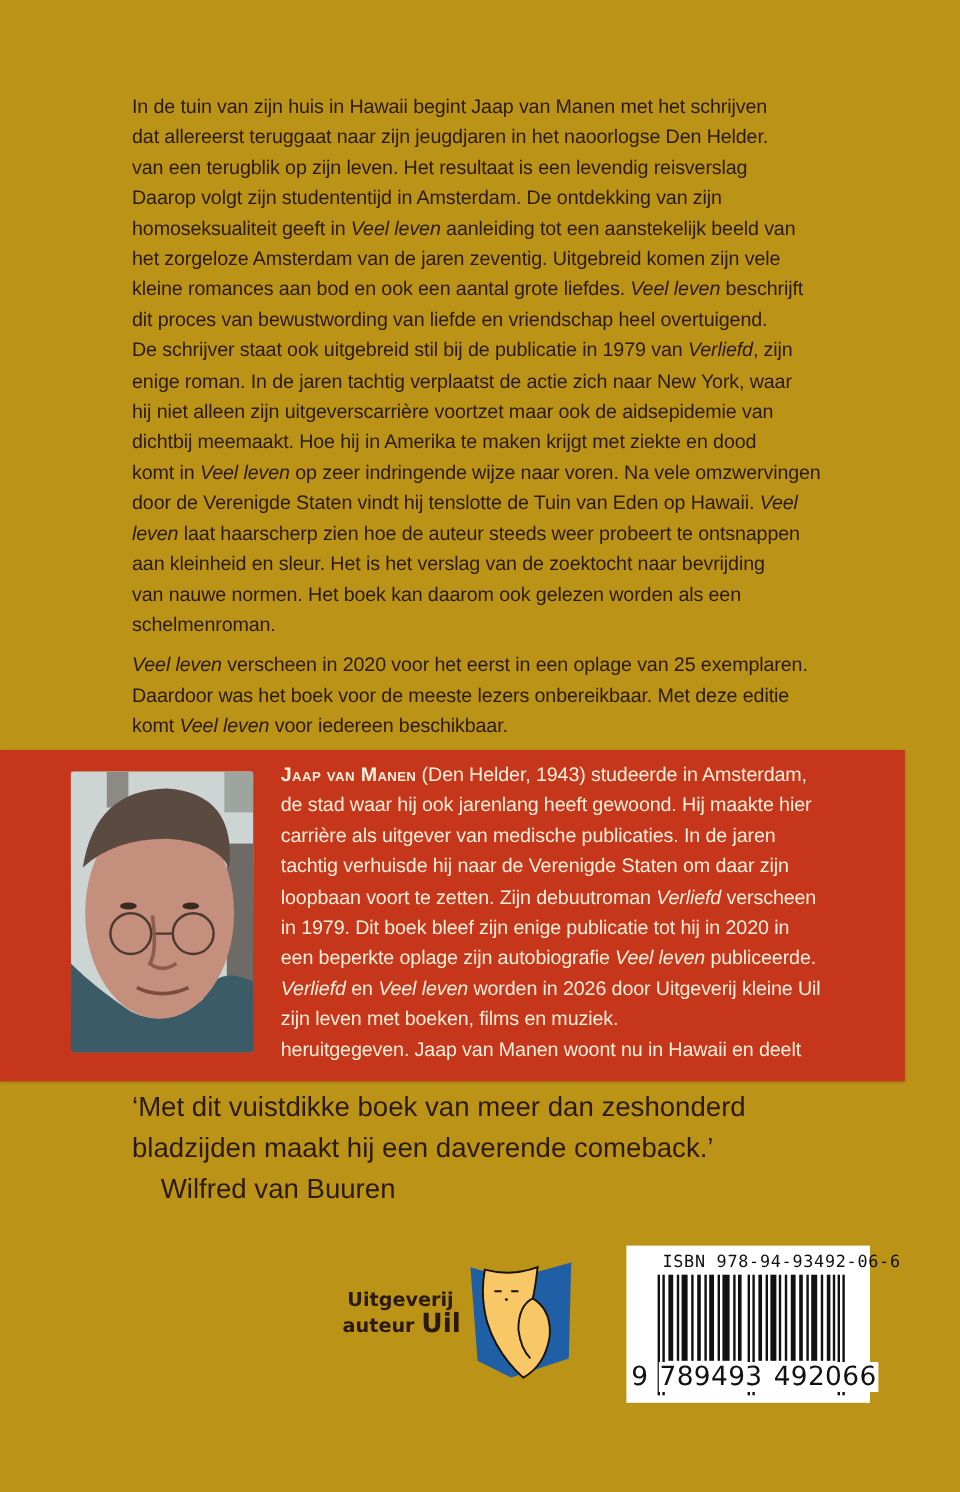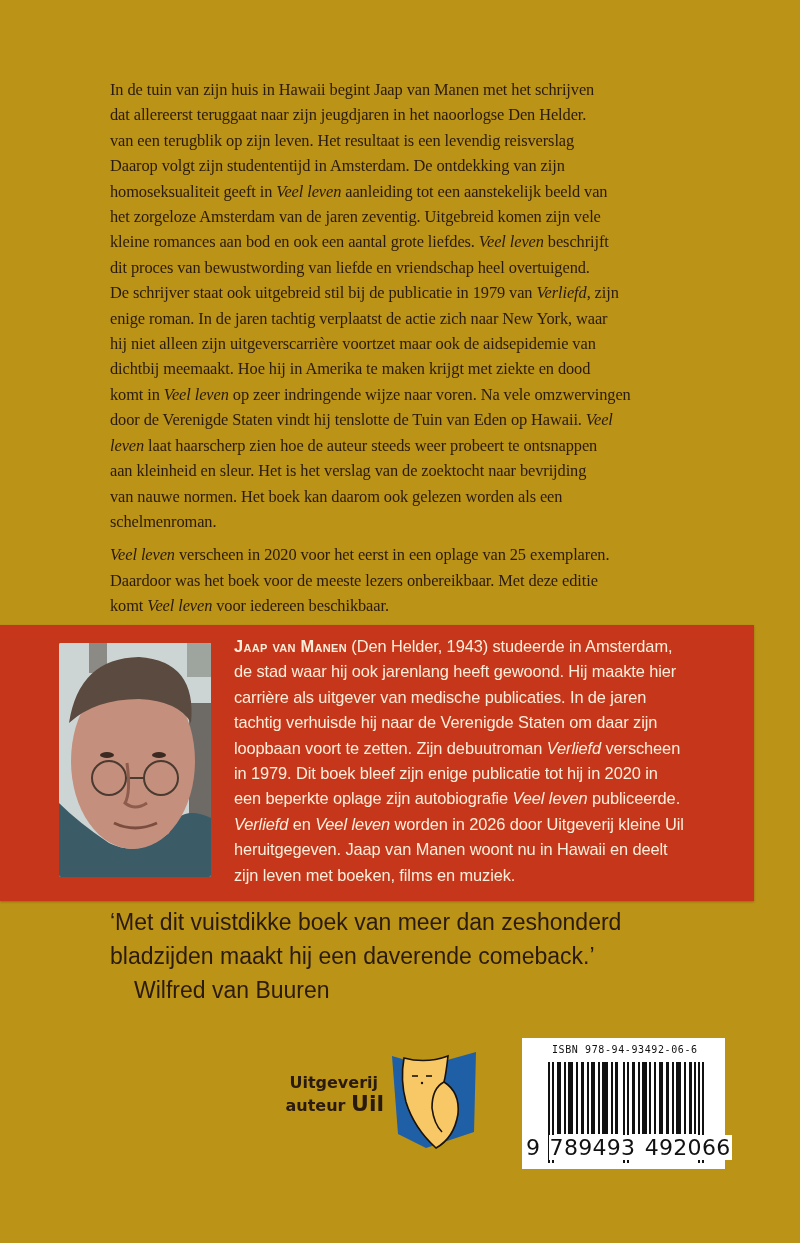--- a/index.html
+++ b/index.html
@@ -8,21 +8,21 @@
     background: #BA9317;
     position: relative;
     font-family: "Liberation Sans", "DejaVu Sans", sans-serif;
     color: #2b1a0e;
   }
   .blurb {
     position: absolute; left: 110px; top: 77px; width: 600px;
     font-size: 16.4px; line-height: 25.4px; letter-spacing: -0.1px;
   }
   .blurb p { margin: 0 0 8px 0; }
-  .blurb .line { display: block; white-space: nowrap; font-family: Liberation Serif, serif; }
+  .blurb .line { display: block; white-space: nowrap; }
   em, .it { font-style: italic; }
 
   .bio-band {
     position: absolute; left: 0; top: 625px; width: 754px; height: 276px;
     background: #C5361A;
     box-shadow: 0 1px 2px rgba(90,30,0,0.35);
   }
   .photo {
     position: absolute; left: 59px; top: 643px; width: 152px; height: 234px;
     overflow: hidden; border-radius: 2px;
@@ -51,21 +51,21 @@
   .publisher .l2 .big { font-size: 22px; margin-top: 48px; }
 
   .logo { position: absolute; left: 390px; top: 1048px; width: 88px; height: 104px; }
 
   .barcode-box {
     position: absolute; left: 522px; top: 1038px; width: 203px; height: 131px;
     background: #ffffff;
   }
   .isbn-label {
     position: absolute; left: 30px; top: 6px;
-    font-family: "DejaVu Sans Mono", monospace; font-size: 10px; color: #111; letter-spacing: 0.6px;
+    font-family: "DejaVu Sans Mono", monospace; font-size: 14px; color: #111; letter-spacing: 0.6px;
     white-space: nowrap;
   }
   .bars { position: absolute; left: 12px; top: 24px; width: 186px; height: 101px; }
   .ean-digits {
     position: absolute; left: 3px; top: 97px;
     font-family: "DejaVu Sans", sans-serif; font-size: 22px; color: #111; white-space: nowrap; letter-spacing: 0.3px;
     background: transparent;
   }
   .ean-digits span { background: #fff; padding: 0 1px; }
 </style>
@@ -123,22 +123,22 @@
 
 <div class="bio-text">
   <span class="line"><span class="smallcaps">Jaap van Manen</span><span> (Den Helder, 1943) studeerde in Amsterdam,</span></span>
   <span class="line">de stad waar hij ook jarenlang heeft gewoond. Hij maakte hier</span>
   <span class="line">carrière als uitgever van medische publicaties. In de jaren</span>
   <span class="line">tachtig verhuisde hij naar de Verenigde Staten om daar zijn</span>
   <span class="line"><span>loopbaan voort te zetten. Zijn debuutroman </span><span class="it">Verliefd</span><span> verscheen</span></span>
   <span class="line">in 1979. Dit boek bleef zijn enige publicatie tot hij in 2020 in</span>
   <span class="line"><span>een beperkte oplage zijn autobiografie </span><span class="it">Veel leven</span><span> publiceerde.</span></span>
   <span class="line"><span class="it">Verliefd</span><span> en </span><span class="it">Veel leven</span><span> worden in 2026 door Uitgeverij kleine Uil</span></span>
+  <span class="line">zijn leven met boeken, films en muziek.</span>
   <span class="line">heruitgegeven. Jaap van Manen woont nu in Hawaii en deelt</span>
-  <span class="line">zijn leven met boeken, films en muziek.</span>
 </div>
 
 <div class="quote">
   <span class="q">‘Met dit vuistdikke boek van meer dan zeshonderd</span>
   <span class="q">bladzijden maakt hij een daverende comeback.’</span>
   <span class="author">Wilfred van Buuren</span>
 </div>
 
 <div class="publisher">
   <span class="l1">Uitgeverij</span>

